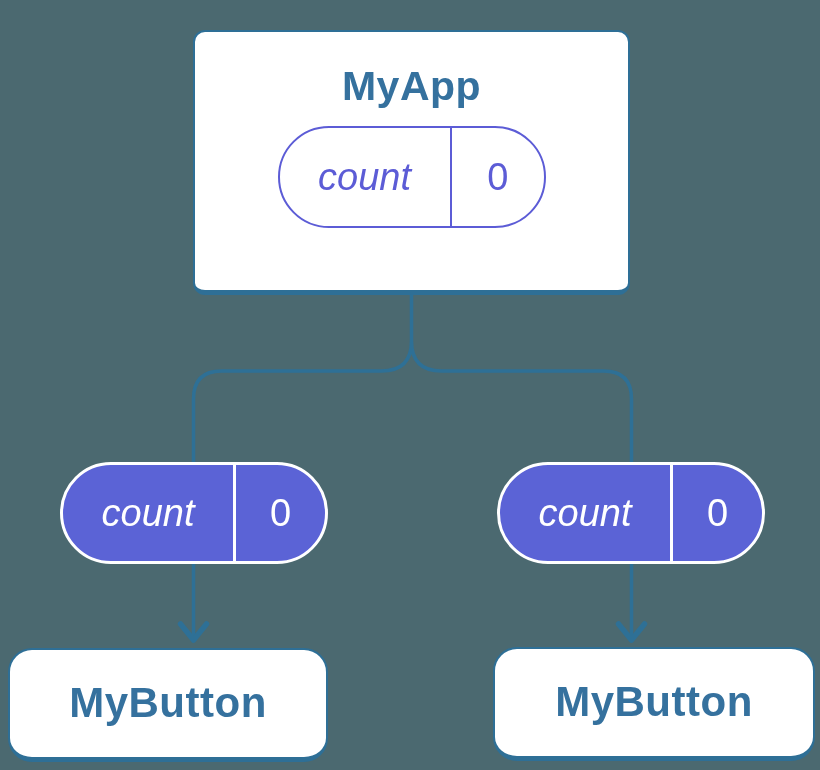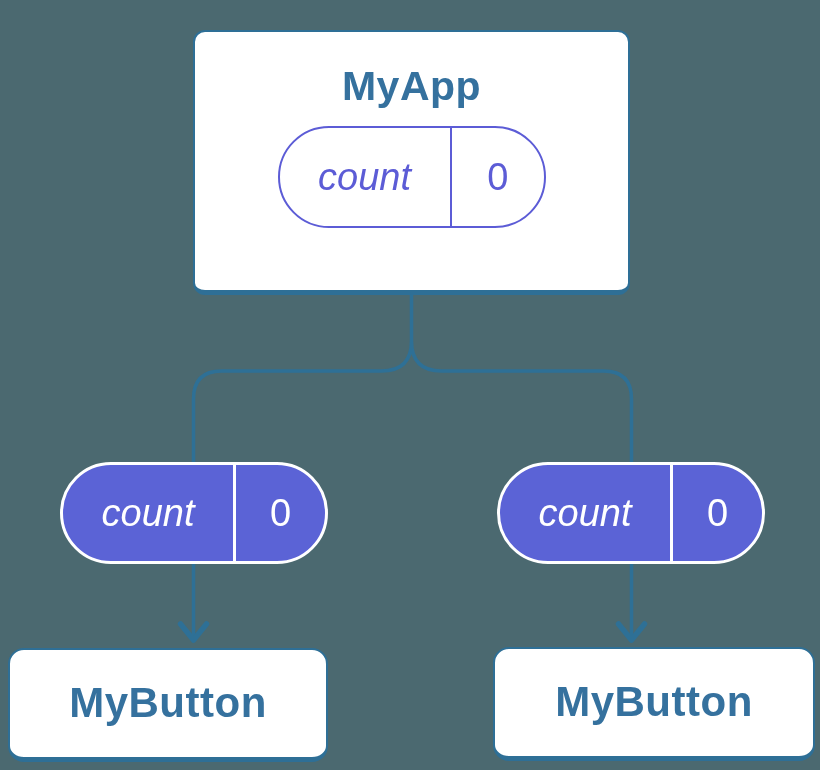--- a/index.html
+++ b/index.html
@@ -32,21 +32,21 @@
     left: 193px; top: 13px;
     width: 437px; height: 265px;
     border-radius: 12px;
     display: flex;
     flex-direction: column;
     align-items: center;
     padding-top: 30px;
     margin-top: 17px;
   }
   .node-leaf {
-    border-radius: 16px;
+    border-radius: 24px;
     display: flex;
     align-items: center;
     justify-content: center;
   }
   .node-leaf-left  { left: 8px;   top: 648px; width: 320px; height: 114px; }
   .node-leaf-right { left: 493px; top: 647px; width: 322px; height: 114px; }
   .node-title {
     color: #35719E;
     font-weight: bold;
     font-size: 41px;

